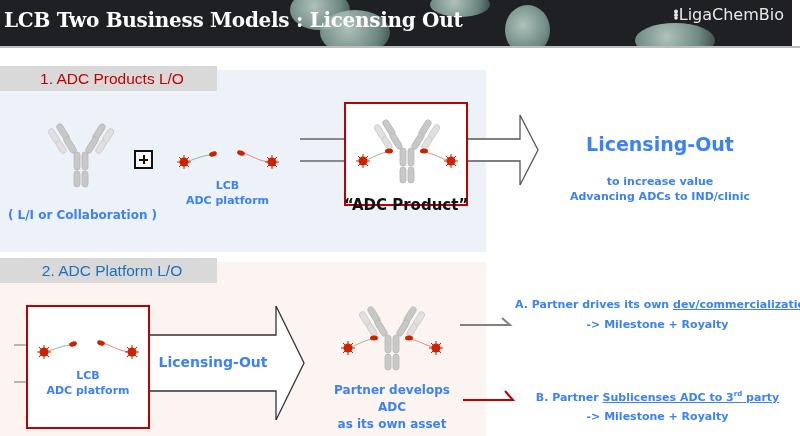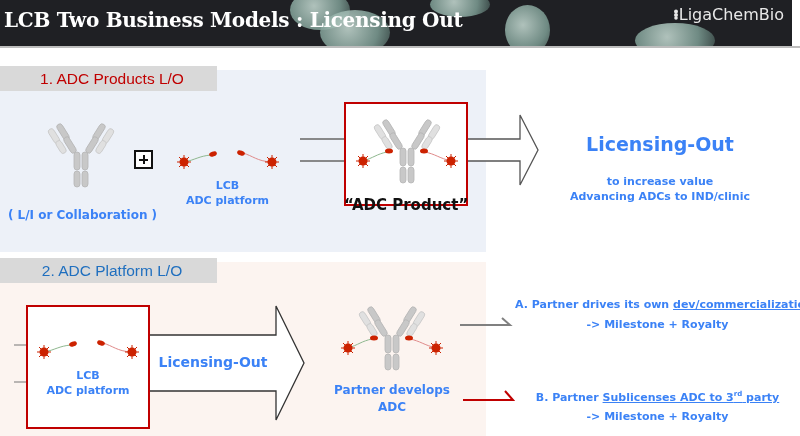--- a/index.html
+++ b/index.html
@@ -232,20 +232,21 @@
   <g stroke="#cc2200" stroke-width="1">
       <line x1="96" y1="36" x2="96" y2="50"></line>
       <line x1="89" y1="43" x2="103" y2="43"></line>
       <line x1="91" y1="38" x2="101" y2="48"></line>
       <line x1="101" y1="38" x2="91" y2="48"></line>
     </g>
 </svg>
 <div class="label md" style="left:325px;width:134px;top:382px;">
   <div>Partner develops</div>
   <div>ADC</div>
+  <div>as its own asset</div>
 </div>
 
 <svg style="left:460px;top:315px;" width="52" height="12" viewBox="0 0 52 12">
   <polyline points="0,10 50,10 42,3" fill="none" stroke="#808080" stroke-width="2"></polyline>
 </svg>
 <svg style="left:463px;top:388px;" width="52" height="14" viewBox="0 0 52 14">
   <polyline points="0,12 50,12 42,3" fill="none" stroke="#c00000" stroke-width="2"></polyline>
 </svg>
 
 <div class="label sm" style="left:515px;width:285px;top:297px;">

